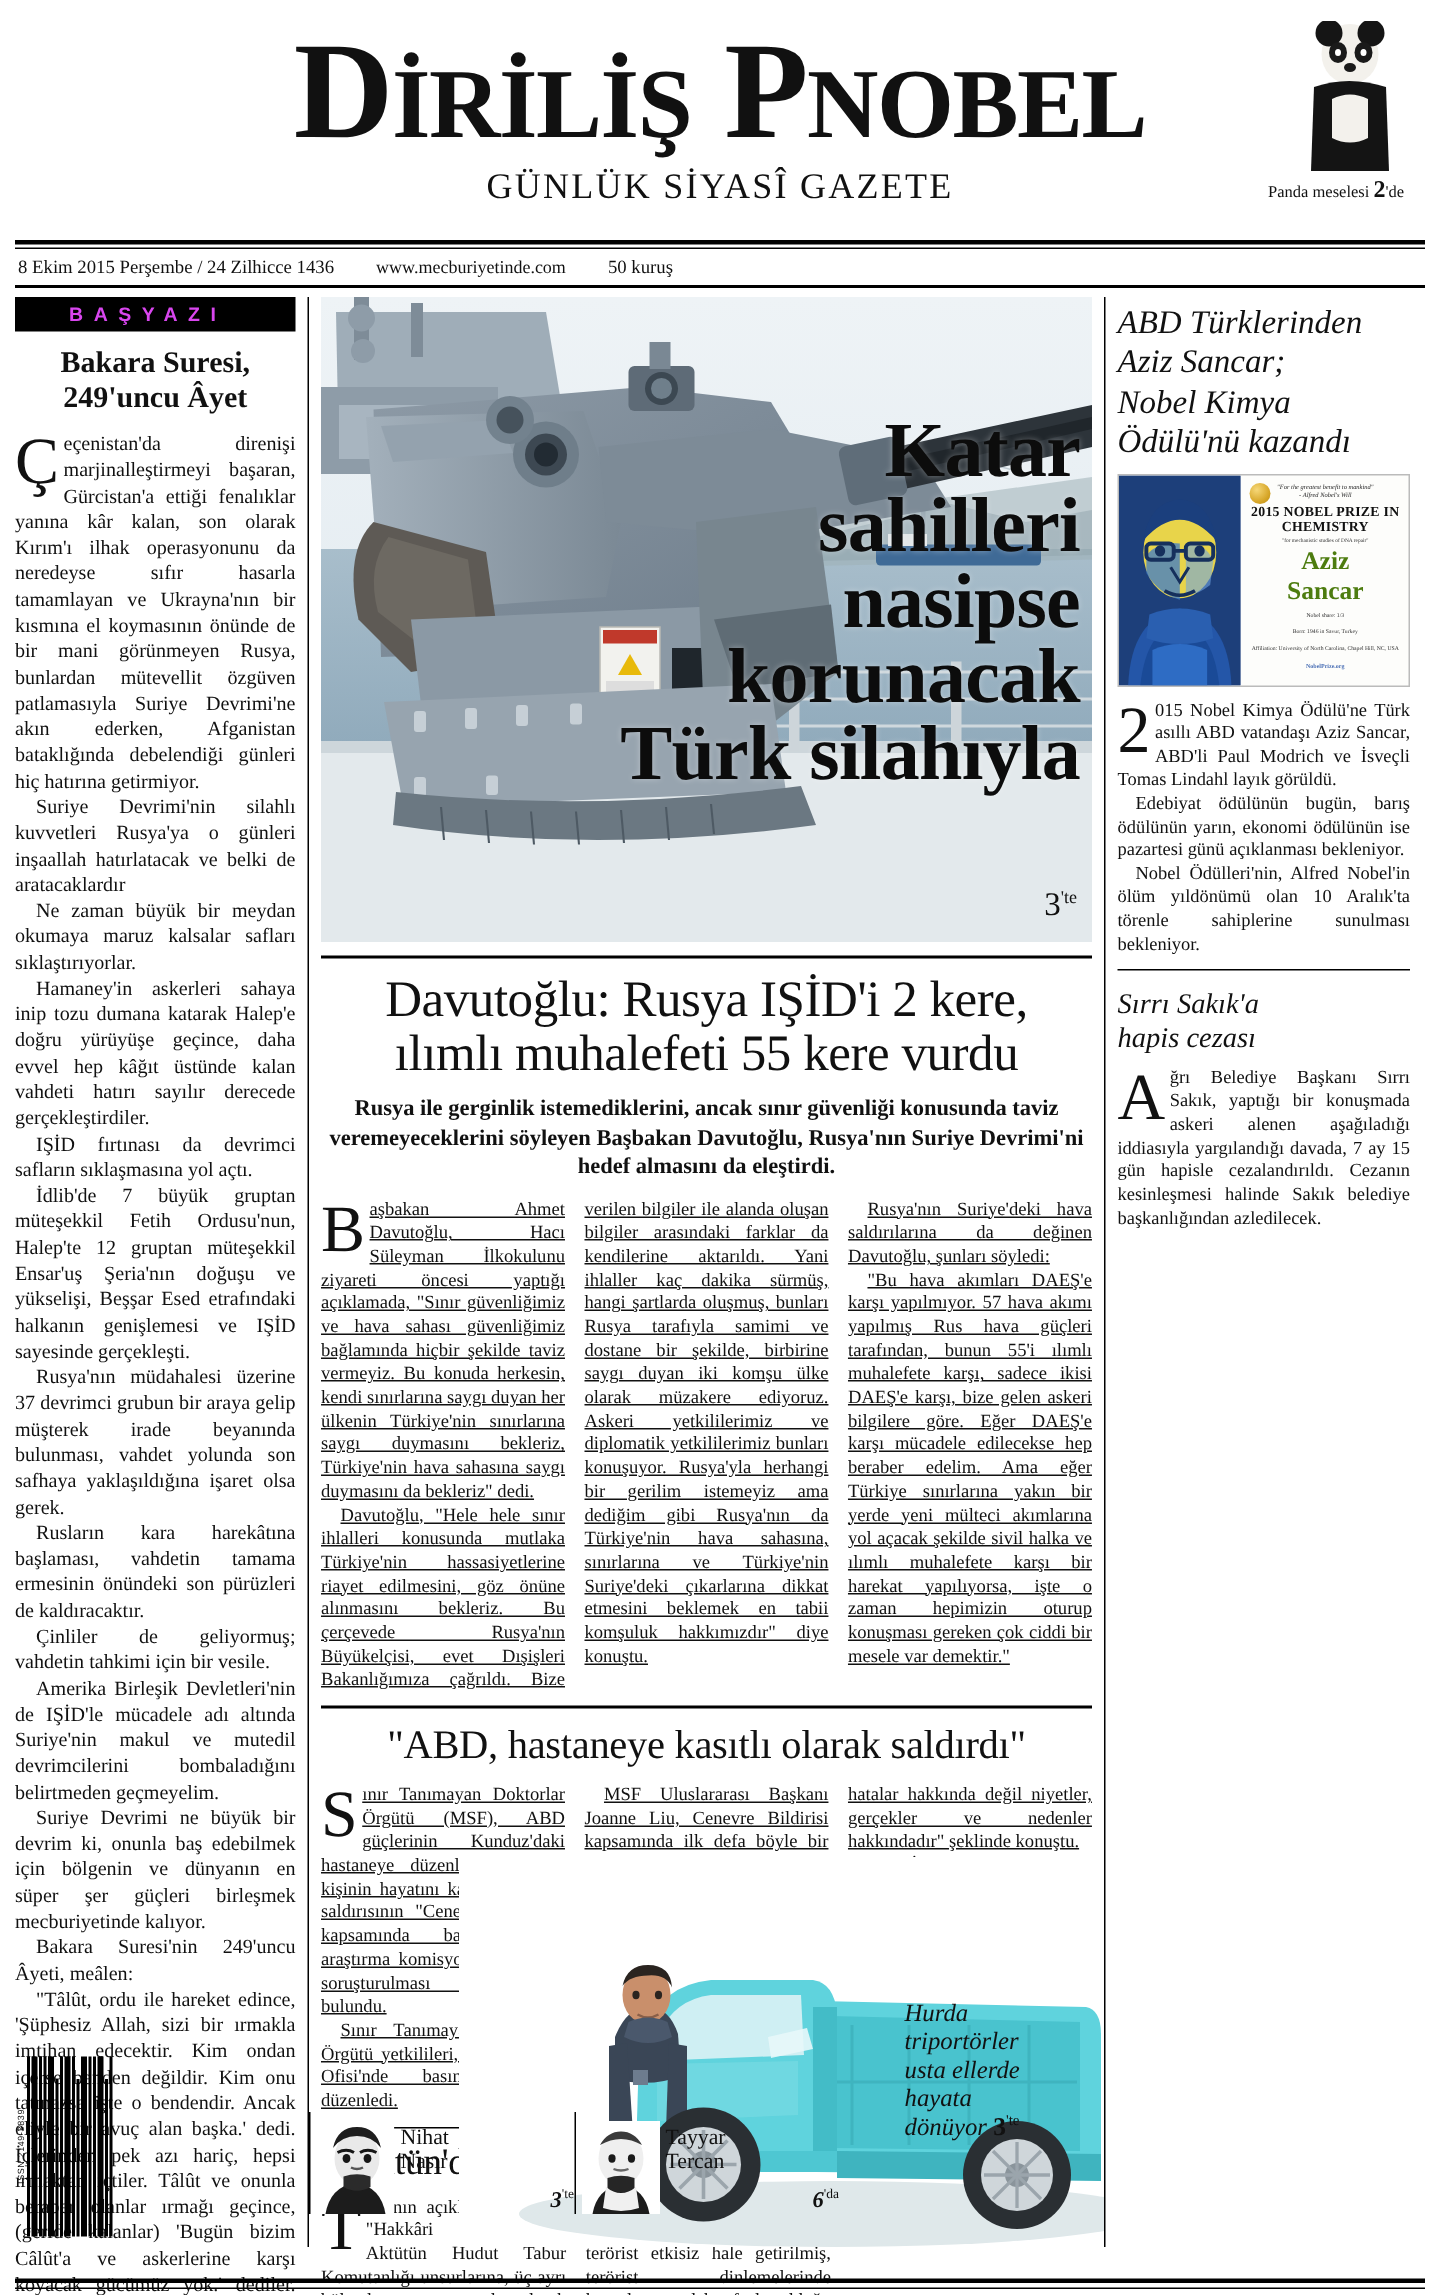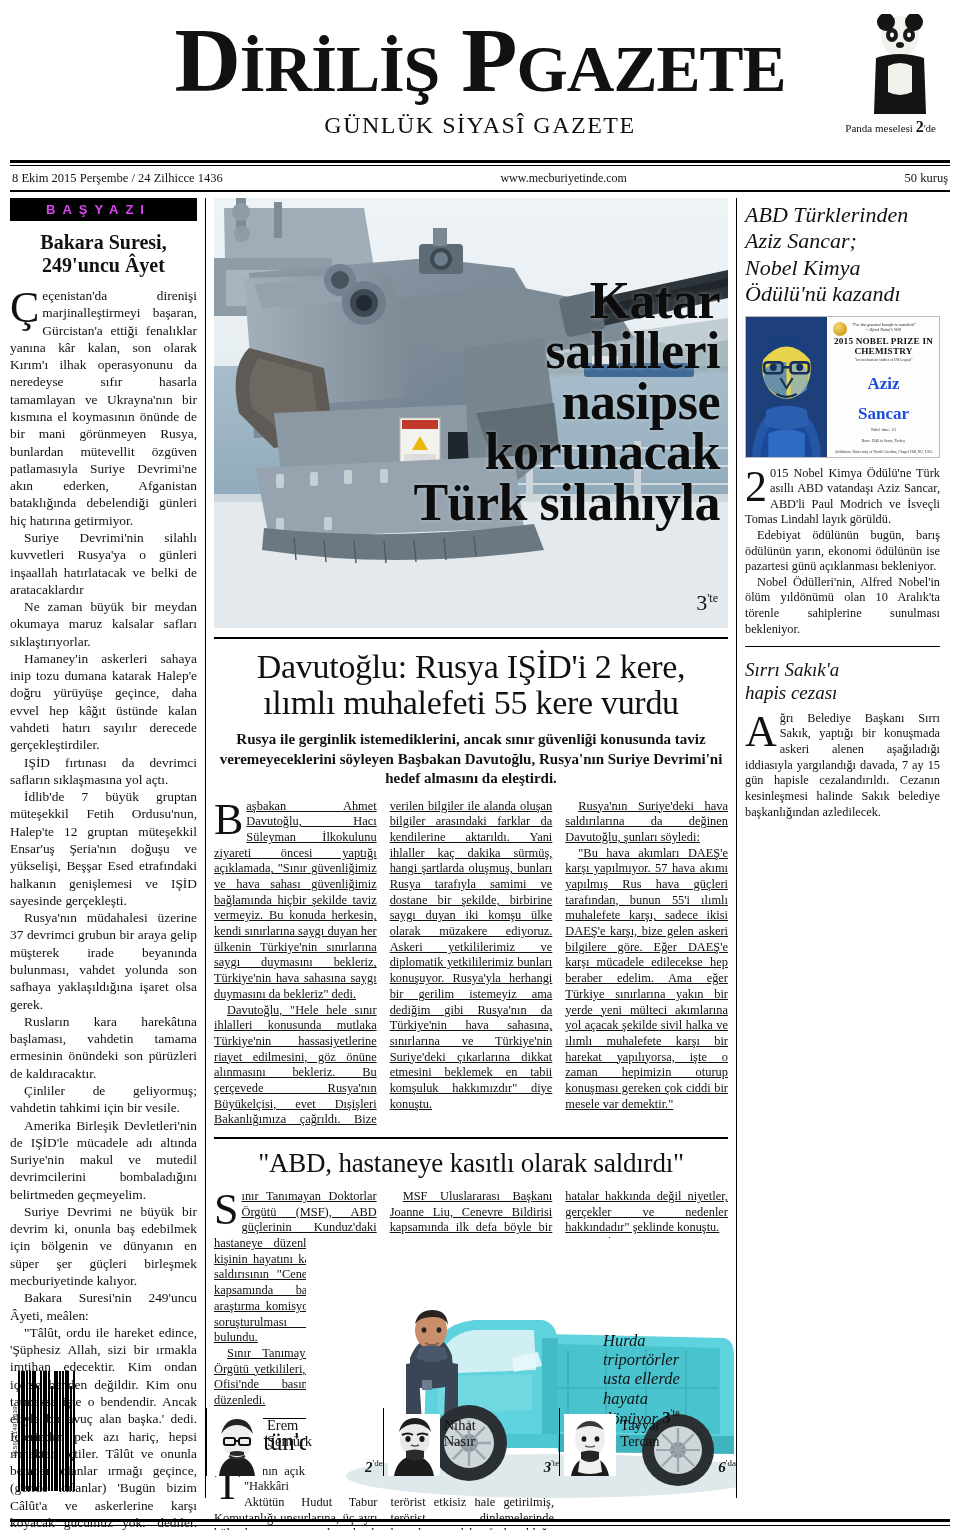--- a/index.html
+++ b/index.html
@@ -43,21 +43,21 @@
   .tagline {
     text-align:center;
     font-size:24px;
     letter-spacing:1.5px;
     font-weight:normal;
     margin-top:6px;
   }
   .rule-thick { border-top:3px solid #000; margin-top:10px; }
   .rule-thin  { border-top:1px solid #000; margin-top:2px; }
   .infobar {
-    display:flex; justify-content:space-between; align-items:center;
+    display:flex; align-items:center;
     font-size:12.5px; padding:5px 2px 4px 2px;gap:28px;
   }
   .infobar .center { font-size:12px; }
   .rule-bottom { border-top:2px solid #000; }
 
   
   .content { display:flex; gap:0; margin-top:6px; height:1300px; }
   .col-left { width:196px; padding-right:8px; border-right:1px solid #000; position:relative; }
   .col-mid  { width:530px; padding:0 8px; position:relative; }
   .col-right{ width:204px; padding-left:8px; border-left:1px solid #000; position:relative; }
@@ -154,21 +154,21 @@
   
   .nobel-poster {
     width:100%; height:142px; border:1px solid #bbb; background:#fdfdfb;
     display:flex; margin:4px 0 8px 0; overflow:hidden; position:relative;
   }
   .np-left { width:42%; position:relative; background:#2a4a86; }
   .np-right { width:58%; padding:5px 4px 0 5px; text-align:center; position:relative; }
   .np-quote { font-size:4.3px; font-style:italic; color:#222; line-height:1.2; }
   .np-title { font-size:9.2px; font-weight:bold; letter-spacing:0.2px; margin-top:4px; color:#111; }
   .np-sub { font-size:3.6px; color:#333; margin-top:2px; }
-  .np-name { font-size:17px; font-weight:bold; line-height:0.95; margin-top:14px; color:#1d4ed8; }
+  .np-name { font-size:17px; font-weight:bold; line-height:0.95; margin-top:4px; color:#4d7c0f; }
   .np-meta { font-size:3.8px; color:#333; margin-top:6px; line-height:1.35; }
   .np-foot { font-size:4px; color:#4a6fb5; margin-top:5px; font-weight:bold; }
   .np-medal {
     position:absolute; left:6px; top:5px; width:14px; height:14px; border-radius:50%;
     background:radial-gradient(circle at 35% 32%, #f6d879 0%, #d8a82b 60%, #b8860b 100%);
   }
 
   
   .tri-photo { position:absolute; right:0; bottom:0; width:430px; height:260px; overflow:hidden; }
   .tri-caption {
@@ -196,21 +196,21 @@
 
   .foot-rule { position:absolute; left:10px; right:10px; bottom:8px; border-top:3px solid #000; }
   .foot-rule2 { position:absolute; left:10px; right:10px; bottom:4px; border-top:1px solid #000; }
 </style>
 </head>
 <body>
 
 <div class="page">
 
   <div class="masthead">
-    <div class="nameplate"><span>D</span><span class="small-caps">İRİLİŞ</span>&nbsp;<span>P</span><span class="small-caps">GAZETE</span></div>
+    <div class="nameplate"><span>D</span><span class="small-caps">İRİLİŞ</span>&nbsp;<span>P</span><span class="small-caps">NOBEL</span></div>
 
     <div class="panda">
       <svg width="66" height="100" viewBox="0 0 66 100">
         <rect x="0" y="0" width="66" height="100" fill="#ffffff"></rect>
         <ellipse cx="34" cy="22" rx="19" ry="20" fill="#f3f1ec"></ellipse>
         <ellipse cx="20" cy="8" rx="9" ry="9" fill="#151515"></ellipse>
         <ellipse cx="48" cy="8" rx="9" ry="9" fill="#151515"></ellipse>
         <ellipse cx="26" cy="21" rx="6" ry="7" fill="#1a1a1a"></ellipse>
         <ellipse cx="43" cy="21" rx="6" ry="7" fill="#1a1a1a"></ellipse>
         <ellipse cx="26" cy="21" rx="2" ry="2.4" fill="#fff"></ellipse>
@@ -492,40 +492,20 @@
         <div>Hurda</div>
         <div>triportörler</div>
         <div>usta ellerde</div>
         <div>hayata</div>
         <div><span>dönüyor</span>
           <span class="tri-page"><b>3</b><sup>'te</sup></span>
         </div>
       </div>
 
       <div class="columnists">
-        <div class="colmn">
-          <div class="face">
-            <svg width="52" height="62" viewBox="0 0 52 62">
-              <rect width="52" height="62" fill="#fff"></rect>
-              <path d="M8 62 Q10 44 26 42 Q42 44 44 62 Z" fill="#1c1c1c"></path>
-              <ellipse cx="26" cy="26" rx="15" ry="18" fill="#efefef"></ellipse>
-              <path d="M10 20 Q14 5 26 5 Q39 5 42 20 Q36 11 26 11 Q16 11 10 20 Z" fill="#242424"></path>
-              <rect x="13" y="24" width="11" height="7" rx="2" fill="none" stroke="#111" stroke-width="2"></rect>
-              <rect x="28" y="24" width="11" height="7" rx="2" fill="none" stroke="#111" stroke-width="2"></rect>
-              <line x1="24" y1="27" x2="28" y2="27" stroke="#111" stroke-width="2"></line>
-              <path d="M18 42 Q26 47 34 42" stroke="#333" stroke-width="2.4" fill="none"></path>
-              <path d="M19 38 Q26 36 33 38 L33 41 Q26 43 19 41 Z" fill="#2a2a2a"></path>
-            </svg>
-          </div>
-          <div class="meta">
-            <div class="nm">Erem</div>
-            <div class="nm">Şentürk</div>
-            <div class="pg"><span>2</span><sup>'de</sup></div>
-          </div>
-        </div>
 
         <div class="colmn">
           <div class="face">
             <svg width="52" height="62" viewBox="0 0 52 62">
               <rect width="52" height="62" fill="#fff"></rect>
               <path d="M6 62 Q9 44 26 41 Q43 44 46 62 Z" fill="#1c1c1c"></path>
               <ellipse cx="27" cy="25" rx="15" ry="18" fill="#e9e9e9"></ellipse>
               <path d="M11 18 Q14 4 27 4 Q40 4 43 18 Q37 10 27 10 Q17 10 11 18 Z" fill="#1e1e1e"></path>
               <ellipse cx="20" cy="25" rx="2.6" ry="3" fill="#161616"></ellipse>
               <ellipse cx="34" cy="25" rx="2.6" ry="3" fill="#161616"></ellipse>

